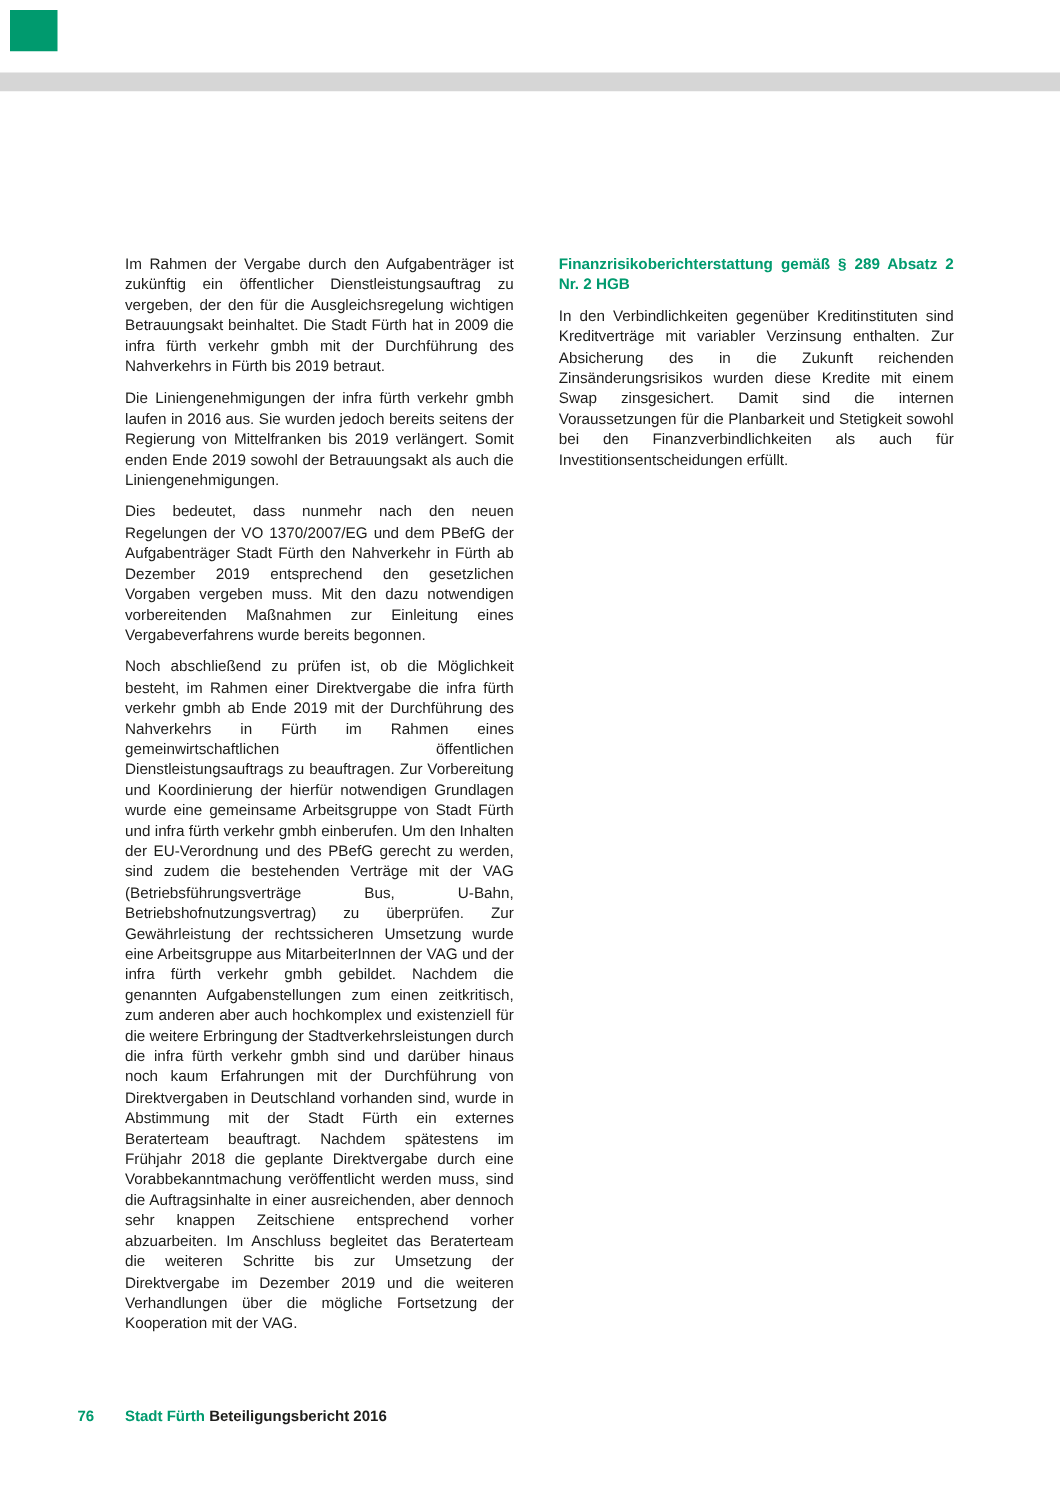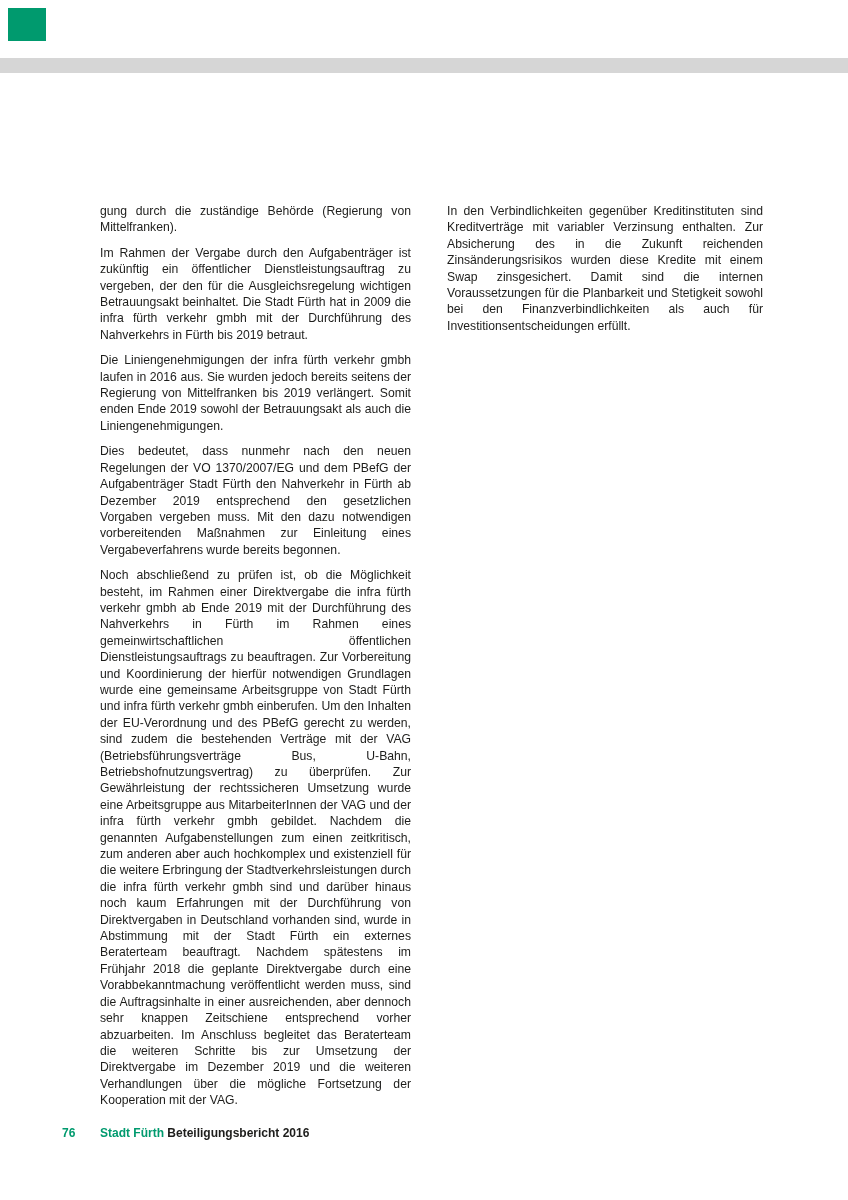--- a/index.html
+++ b/index.html
@@ -69,27 +69,27 @@
     color:var(--text);font-weight:bold;
   }
 </style>
 </head>
 <body>
 
 <div class="corner-mark"></div>
 <div class="top-bar"></div>
 
 <div class="col col-left">
-  <p class="body-text">gung durch die zuständige Behörde (Regierung von Mittelfranken).</p>
   <p class="body-text">Im Rahmen der Vergabe durch den Aufgabenträger ist zukünftig ein öffentlicher Dienstleistungsauftrag zu vergeben, der den für die Ausgleichsregelung wichtigen Betrauungsakt beinhaltet. Die Stadt Fürth hat in 2009 die infra fürth verkehr gmbh mit der Durchführung des Nahverkehrs in Fürth bis 2019 betraut.</p>
   <p class="body-text">Die Liniengenehmigungen der infra fürth verkehr gmbh laufen in 2016 aus. Sie wurden jedoch bereits seitens der Regierung von Mittelfranken bis 2019 verlängert. Somit enden Ende 2019 sowohl der Betrauungsakt als auch die Liniengenehmigungen.</p>
   <p class="body-text">Dies bedeutet, dass nunmehr nach den neuen Regelungen der VO 1370/2007/EG und dem PBefG der Aufgabenträger Stadt Fürth den Nahverkehr in Fürth ab Dezember 2019 entsprechend den gesetzlichen Vorgaben vergeben muss. Mit den dazu notwendigen vorbereitenden Maßnahmen zur Einleitung eines Vergabeverfahrens wurde bereits begonnen.</p>
   <p class="body-text">Noch abschließend zu prüfen ist, ob die Möglichkeit besteht, im Rahmen einer Direktvergabe die infra fürth verkehr gmbh ab Ende 2019 mit der Durchführung des Nahverkehrs in Fürth im Rahmen eines gemeinwirtschaftlichen öffentlichen Dienstleistungsauftrags zu beauftragen. Zur Vorbereitung und Koordinierung der hierfür notwendigen Grundlagen wurde eine gemeinsame Arbeitsgruppe von Stadt Fürth und infra fürth verkehr gmbh einberufen. Um den Inhalten der EU-Verordnung und des PBefG gerecht zu werden, sind zudem die bestehenden Verträge mit der VAG (Betriebsführungsverträge Bus, U-Bahn, Betriebshofnutzungsvertrag) zu überprüfen. Zur Gewährleistung der rechtssicheren Umsetzung wurde eine Arbeitsgruppe aus MitarbeiterInnen der VAG und der infra fürth verkehr gmbh gebildet. Nachdem die genannten Aufgabenstellungen zum einen zeitkritisch, zum anderen aber auch hochkomplex und existenziell für die weitere Erbringung der Stadtverkehrsleistungen durch die infra fürth verkehr gmbh sind und darüber hinaus noch kaum Erfahrungen mit der Durchführung von Direktvergaben in Deutschland vorhanden sind, wurde in Abstimmung mit der Stadt Fürth ein externes Beraterteam beauftragt. Nachdem spätestens im Frühjahr 2018 die geplante Direktvergabe durch eine Vorabbekanntmachung veröffentlicht werden muss, sind die Auftragsinhalte in einer ausreichenden, aber dennoch sehr knappen Zeitschiene entsprechend vorher abzuarbeiten. Im Anschluss begleitet das Beraterteam die weiteren Schritte bis zur Umsetzung der Direktvergabe im Dezember 2019 und die weiteren Verhandlungen über die mögliche Fortsetzung der Kooperation mit der VAG.</p>
 </div>
 
 <div class="col col-right">
+  <h2 class="section-heading">Finanzrisikoberichterstattung gemäß § 289 Absatz 2 Nr. 2 HGB</h2>
   <p class="body-text">In den Verbindlichkeiten gegenüber Kreditinstituten sind Kreditverträge mit variabler Verzinsung enthalten. Zur Absicherung des in die Zukunft reichenden Zinsänderungsrisikos wurden diese Kredite mit einem Swap zinsgesichert. Damit sind die internen Voraussetzungen für die Planbarkeit und Stetigkeit sowohl bei den Finanzverbindlichkeiten als auch für Investitionsentscheidungen erfüllt.</p>
 </div>
 
 <div class="footer">
   <span class="page-number">76</span>
   <span class="footer-text"><span class="footer-brand">Stadt Fürth</span> <span class="footer-title">Beteiligungsbericht 2016</span></span>
 </div>
 
 </body></html>

